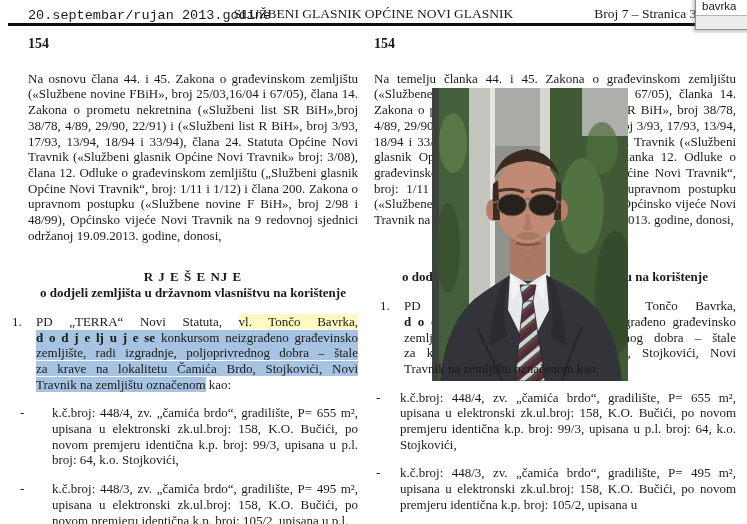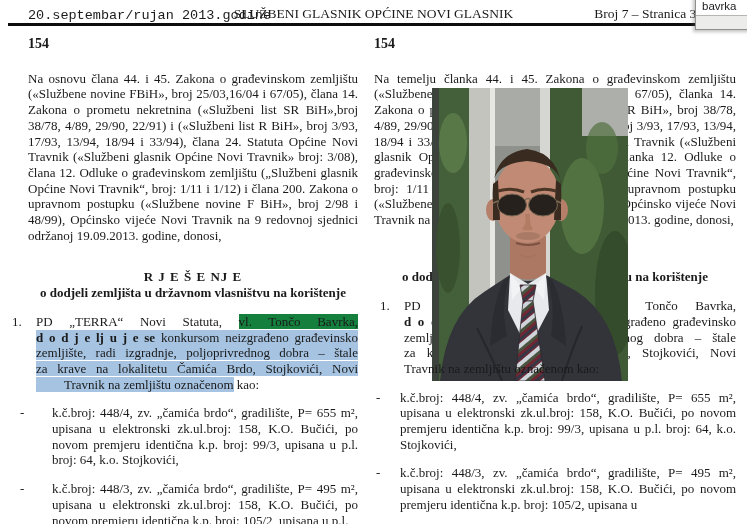--- a/index.html
+++ b/index.html
@@ -53,25 +53,25 @@
   <div class="hdr-rule"></div>
 
   <div class="col col-left">
     <div class="artnum">154</div>
     <p class="intro">Na osnovu člana 44. i 45. Zakona o građevinskom zemljištu («Službene novine FBiH», broj 25/03,16/04 i 67/05), člana 14. Zakona o prometu nekretnina («Službeni list SR BiH»,broj 38/78, 4/89, 29/90, 22/91) i («Službeni list R BiH», broj 3/93, 17/93, 13/94, 18/94 i 33/94), člana 24. Statuta Općine Novi Travnik («Službeni glasnik Općine Novi Travnik» broj: 3/08), člana 12. Odluke o građevinskom zemljištu („Službeni glasnik Općine Novi Travnik“, broj: 1/11 i 1/12) i člana 200. Zakona o upravnom postupku («Službene novine F BiH», broj 2/98 i 48/99), Općinsko vijeće Novi Travnik na 9 redovnoj sjednici održanoj 19.09.2013. godine, donosi,</p>
     <div class="h1c">R J E Š E NJ E</div>
     <div class="h2c">o dodjeli zemljišta u državnom vlasništvu na korištenje</div>
     <div class="item">
       <span class="inum">1.</span>
       <div class="itext">
-        <div class="jline"><span>PD „TERRA“ Novi Statuta, </span><span class="hl" style="background: #15803d;">vl. Tončo Bavrka,</span></div>
+        <div class="jline"><span>PD „TERRA“ Novi Statuta, </span><span class="hl" style="background: #fef9c3;">vl. Tončo Bavrka,</span></div>
         <div class="jline"><b class="hl" style="background: rgb(166, 196, 226);">d o d j e lj u j e se</b><span class="hl" style="background: rgb(166, 196, 226);"> konkursom neizgrađeno građevinsko</span></div>
         <div class="jline"><span class="hl" style="background: rgb(166, 196, 226);">zemljište, radi izgradnje, poljoprivrednog dobra – štale</span></div>
         <div class="jline"><span class="hl" style="background: rgb(166, 196, 226);">za krave na lokalitetu Čamića Brdo, Stojkovići, Novi</span></div>
-        <div class="lline"><span class="hl" style="background: rgb(166, 196, 226); padding-left: 28px;">Travnik na zemljištu označenom</span><span> kao:</span></div>
+        <div class="lline"><span class="hl" style="background: rgb(166, 196, 226);">Travnik na zemljištu označenom</span><span> kao:</span></div>
       </div>
     </div>
     <div class="bullet">
       <span class="dash">-</span>
       <p class="btext">k.č.broj: 448/4, zv. „čamića brdo“, gradilište, P= 655 m², upisana u elektronski zk.ul.broj: 158, K.O. Bučići, po novom premjeru identična k.p. broj:  99/3, upisana u p.l. broj: 64, k.o. Stojkovići,</p>
     </div>
     <div class="bullet">
       <span class="dash">-</span>
       <p class="btext">k.č.broj: 448/3, zv. „čamića brdo“, gradilište, P= 495 m², upisana u elektronski zk.ul.broj: 158, K.O. Bučići, po novom premjeru identična k.p. broj: 105/2, upisana u p.l.</p>
     </div>

